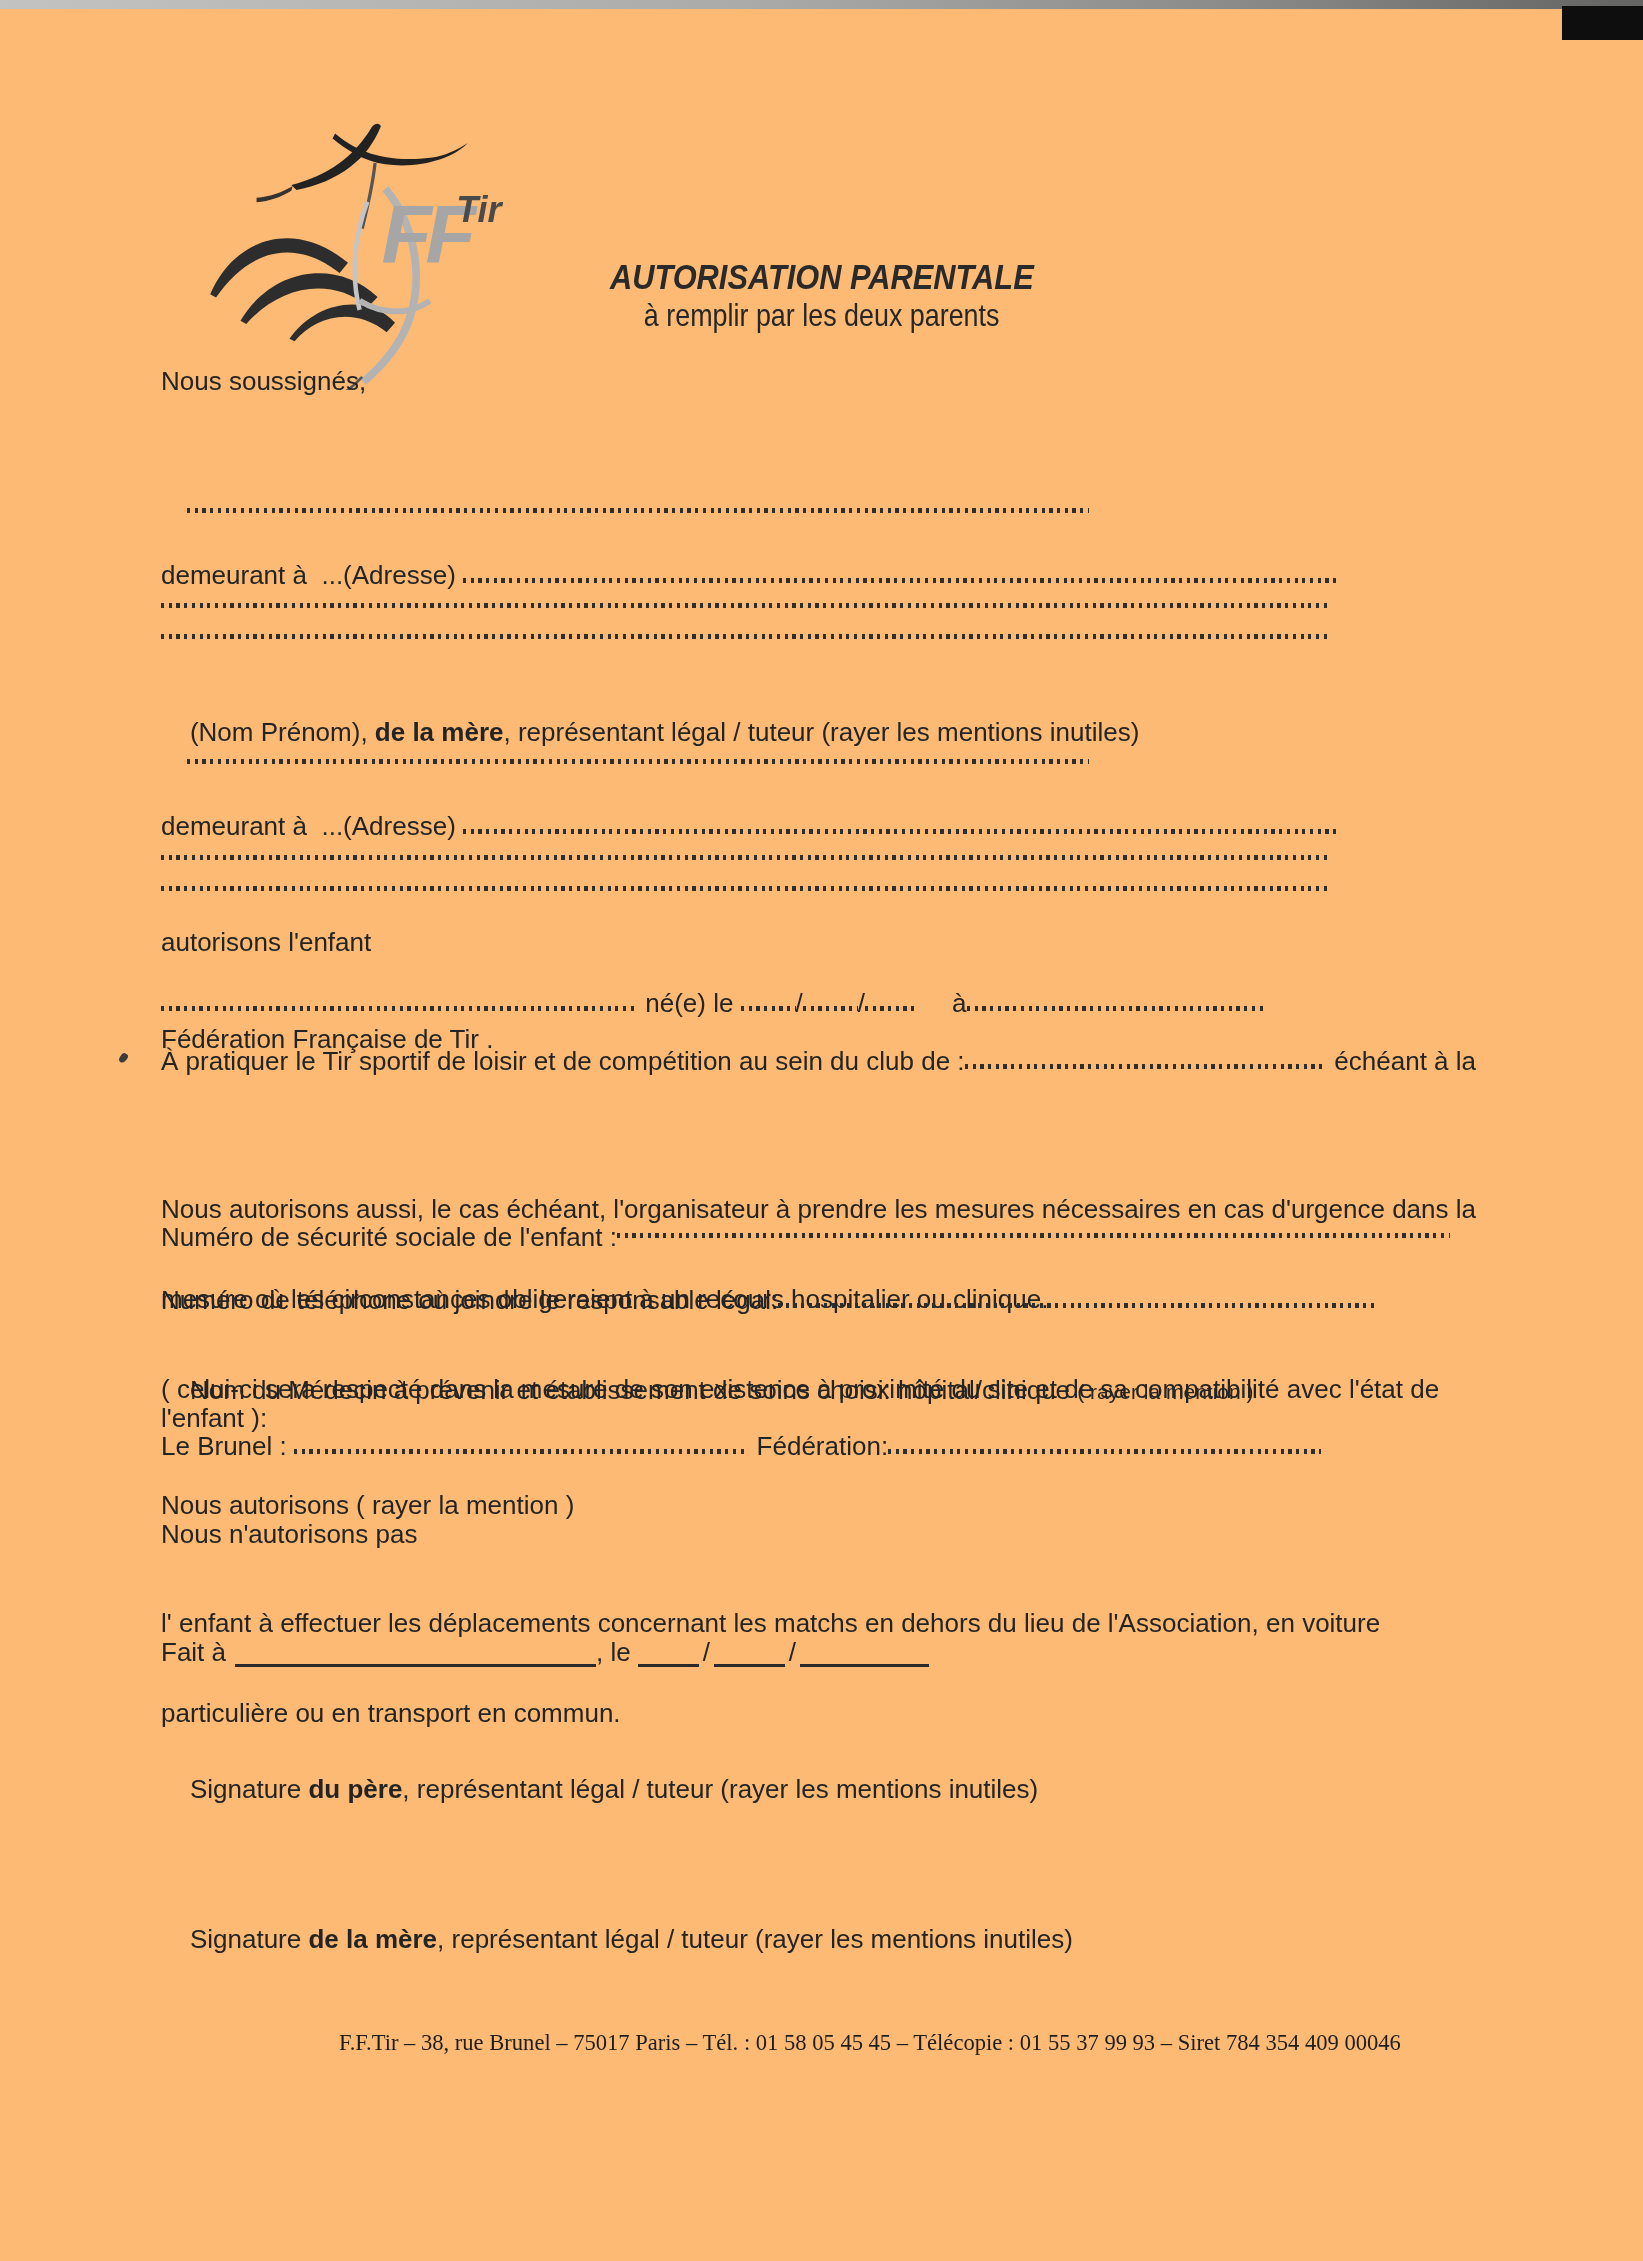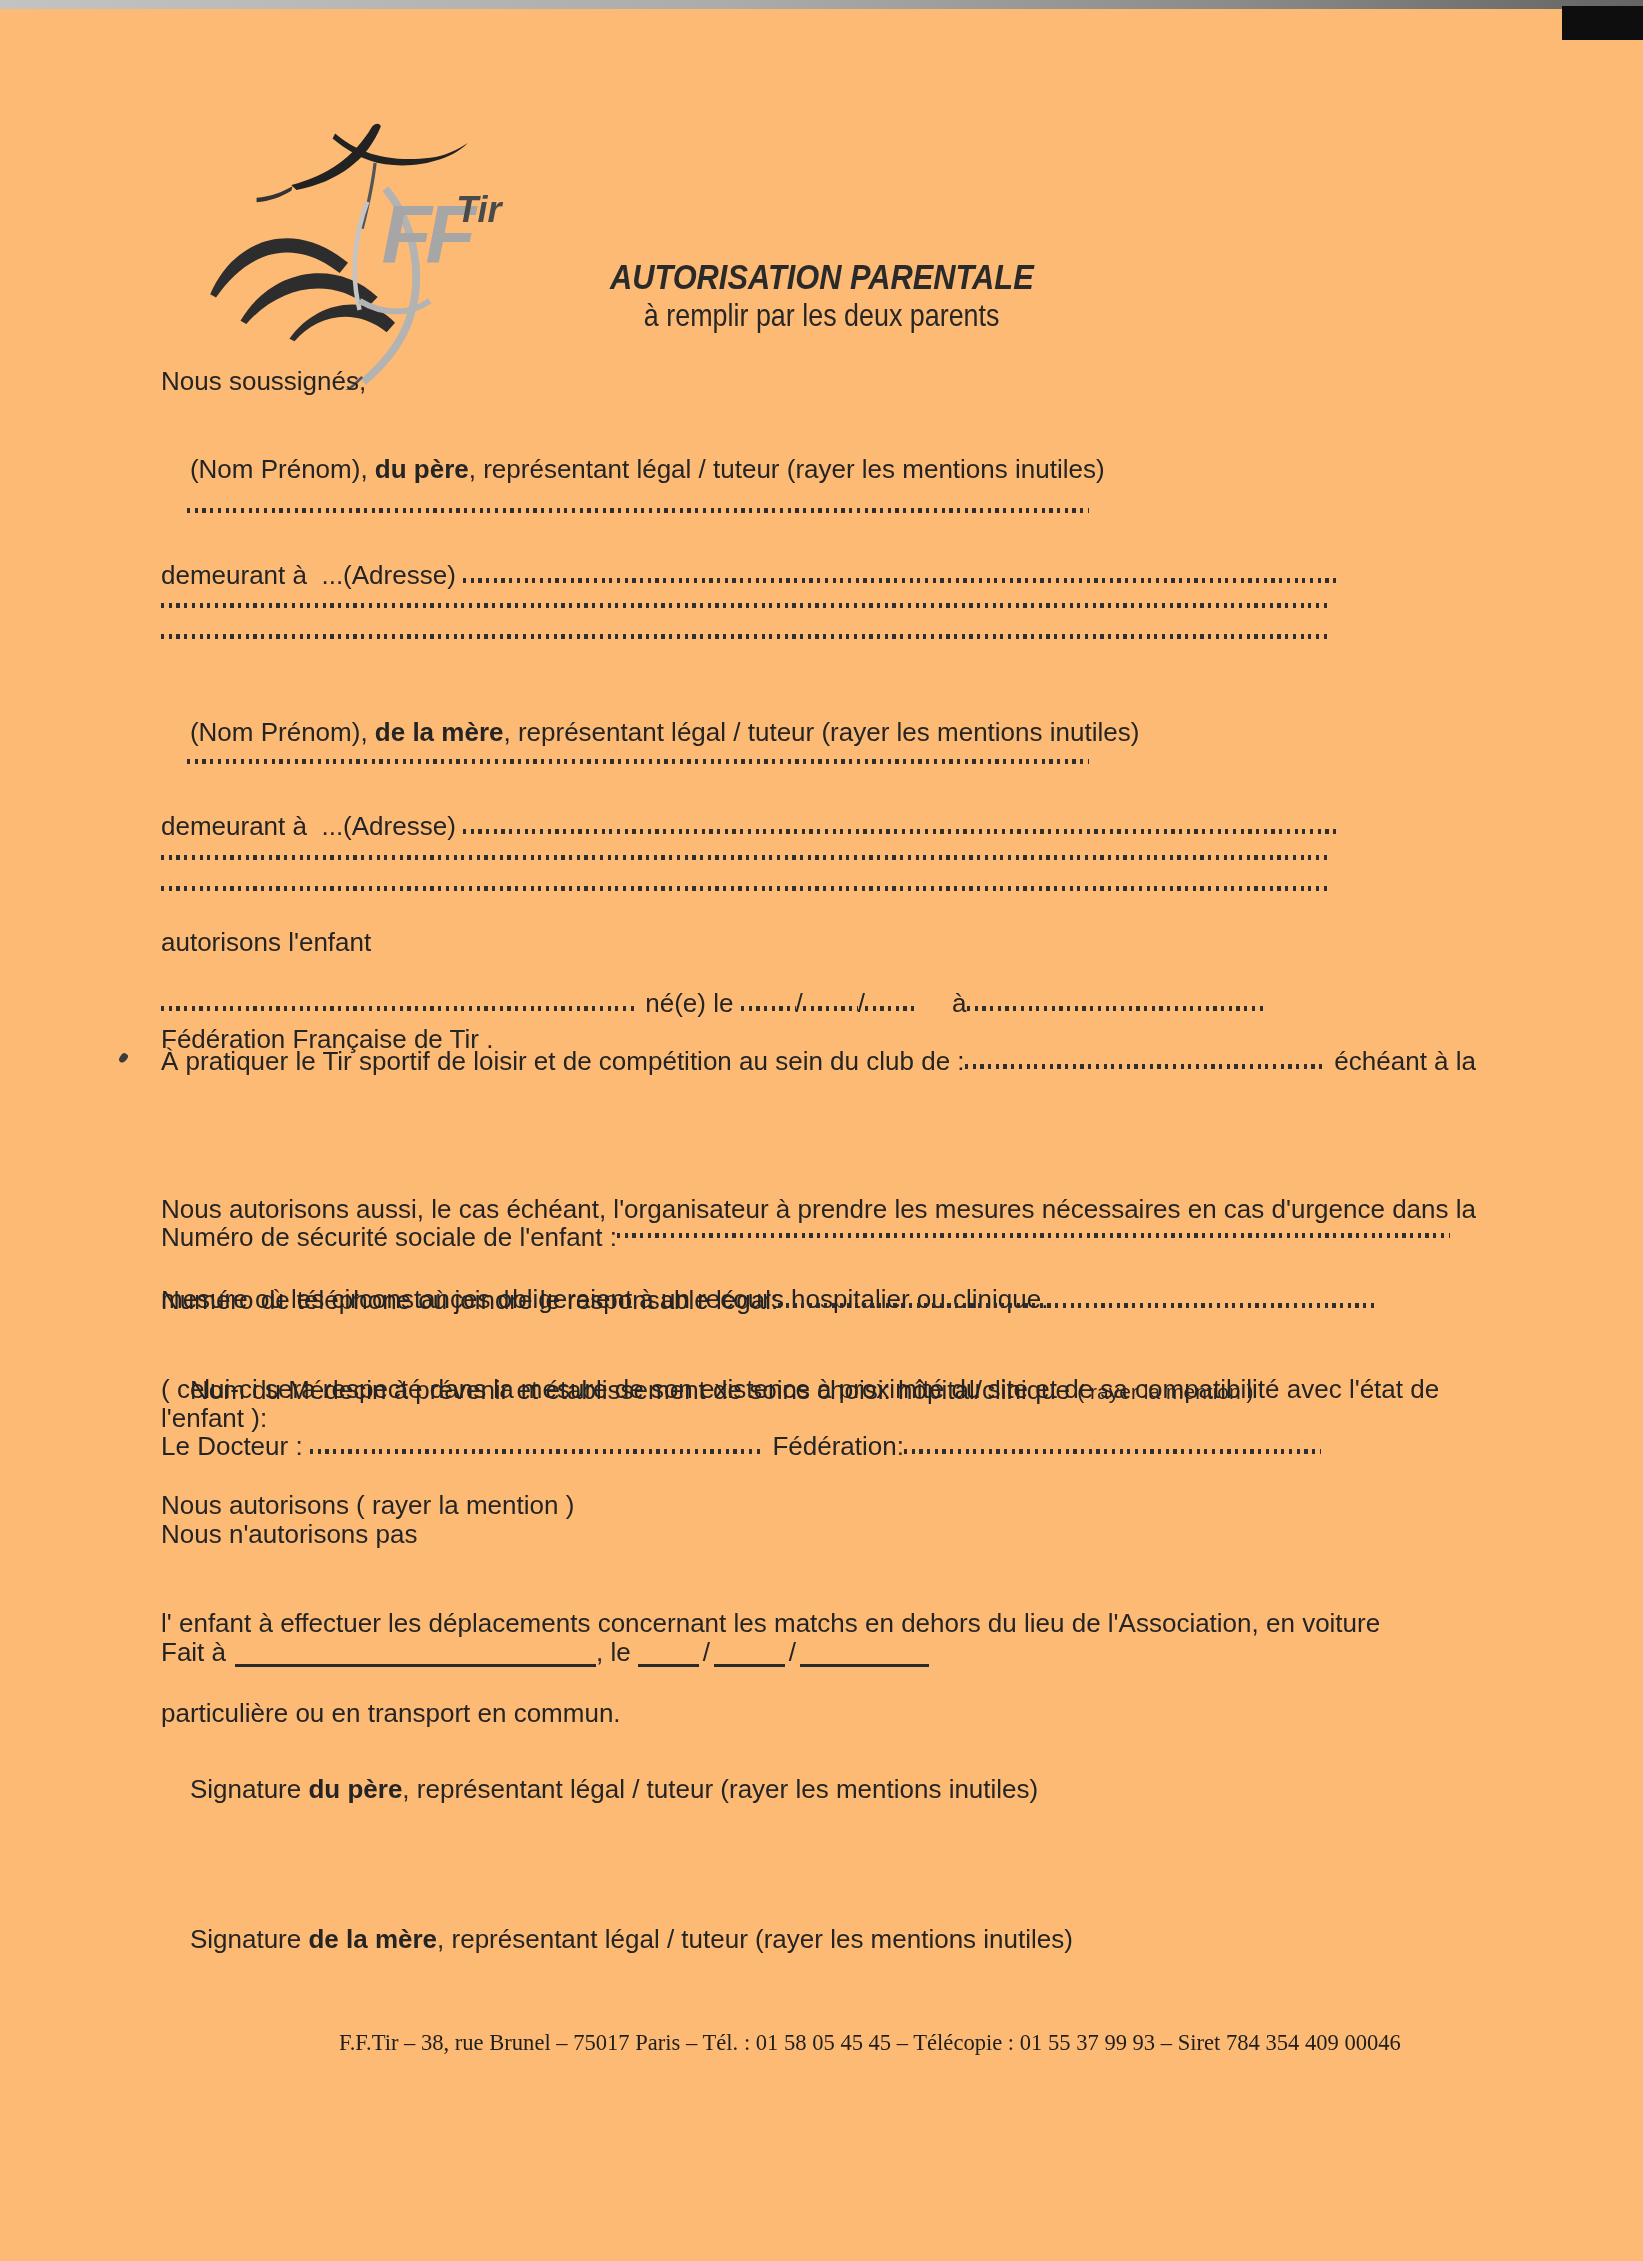--- a/index.html
+++ b/index.html
@@ -62,23 +62,20 @@
 
   <div class="abs center title" style="top:257px;">
     <span>AUTORISATION PARENTALE</span>
   </div>
   <div class="abs center subtitle" style="top:297px;">
     <span>à remplir par les deux parents</span>
   </div>
 
   <div class="abs t" style="left:161px;top:366px;">Nous soussignés,</div>
 
-  <div class="abs t" style="left:161px;top:424px;">
-    <span>(Nom Prénom), </span><span class="b">du père</span><span>, représentant légal / tuteur (rayer les mentions inutiles)</span>
-  </div>
   <div class="dotline" style="left:187px;top:508px;width:902px;"></div>
   <div class="row t" style="left:161px;top:560px;width:1176px;">
     <span>demeurant à  ...(Adresse) </span>
     <span class="dots grow"></span>
   </div>
   <div class="dotline" style="left:161px;top:603px;width:1167px;"></div>
   <div class="dotline" style="left:161px;top:634px;width:1170px;"></div>
 
   <div class="abs t" style="left:161px;top:687px;">
     <span>(Nom Prénom), </span><span class="b">de la mère</span><span>, représentant légal / tuteur (rayer les mentions inutiles)</span>
@@ -118,21 +115,21 @@
     <span>Numéro de téléphone où joindre le responsable légal:</span>
     <span class="dots grow"></span>
   </div>
 
   <div class="abs t" style="left:161px;top:1345px;">
     <span>Nom du Médecin à prévenir et établissement de soins choisi: hôpital/clinique </span><span class="small">( rayer la mention )</span>
   </div>
   <div class="abs t" style="left:161px;top:1374px;">( celui-ci sera respecté dans la mesure de son existence à proximité du site et de sa compatibilité avec l'état de</div>
   <div class="abs t" style="left:161px;top:1403px;">l'enfant ):</div>
   <div class="row t" style="left:161px;top:1431px;width:1160px;">
-    <span>Le Docteur : </span>
+    <span>Le Brunel : </span>
     <span class="dots" style="width:451px;"></span>
     <span style="margin-left:11.6px;">Fédération:</span>
     <span class="dots grow"></span>
   </div>
 
   <div class="abs t" style="left:161px;top:1490px;">Nous autorisons ( rayer la mention )</div>
   <div class="abs t" style="left:161px;top:1519px;">Nous n'autorisons pas</div>
   <div class="abs t" style="left:161px;top:1548px;">
     <div>l' enfant à effectuer les déplacements concernant les matchs en dehors du lieu de l'Association, en voiture</div>
     <div>particulière ou en transport en commun.</div>

